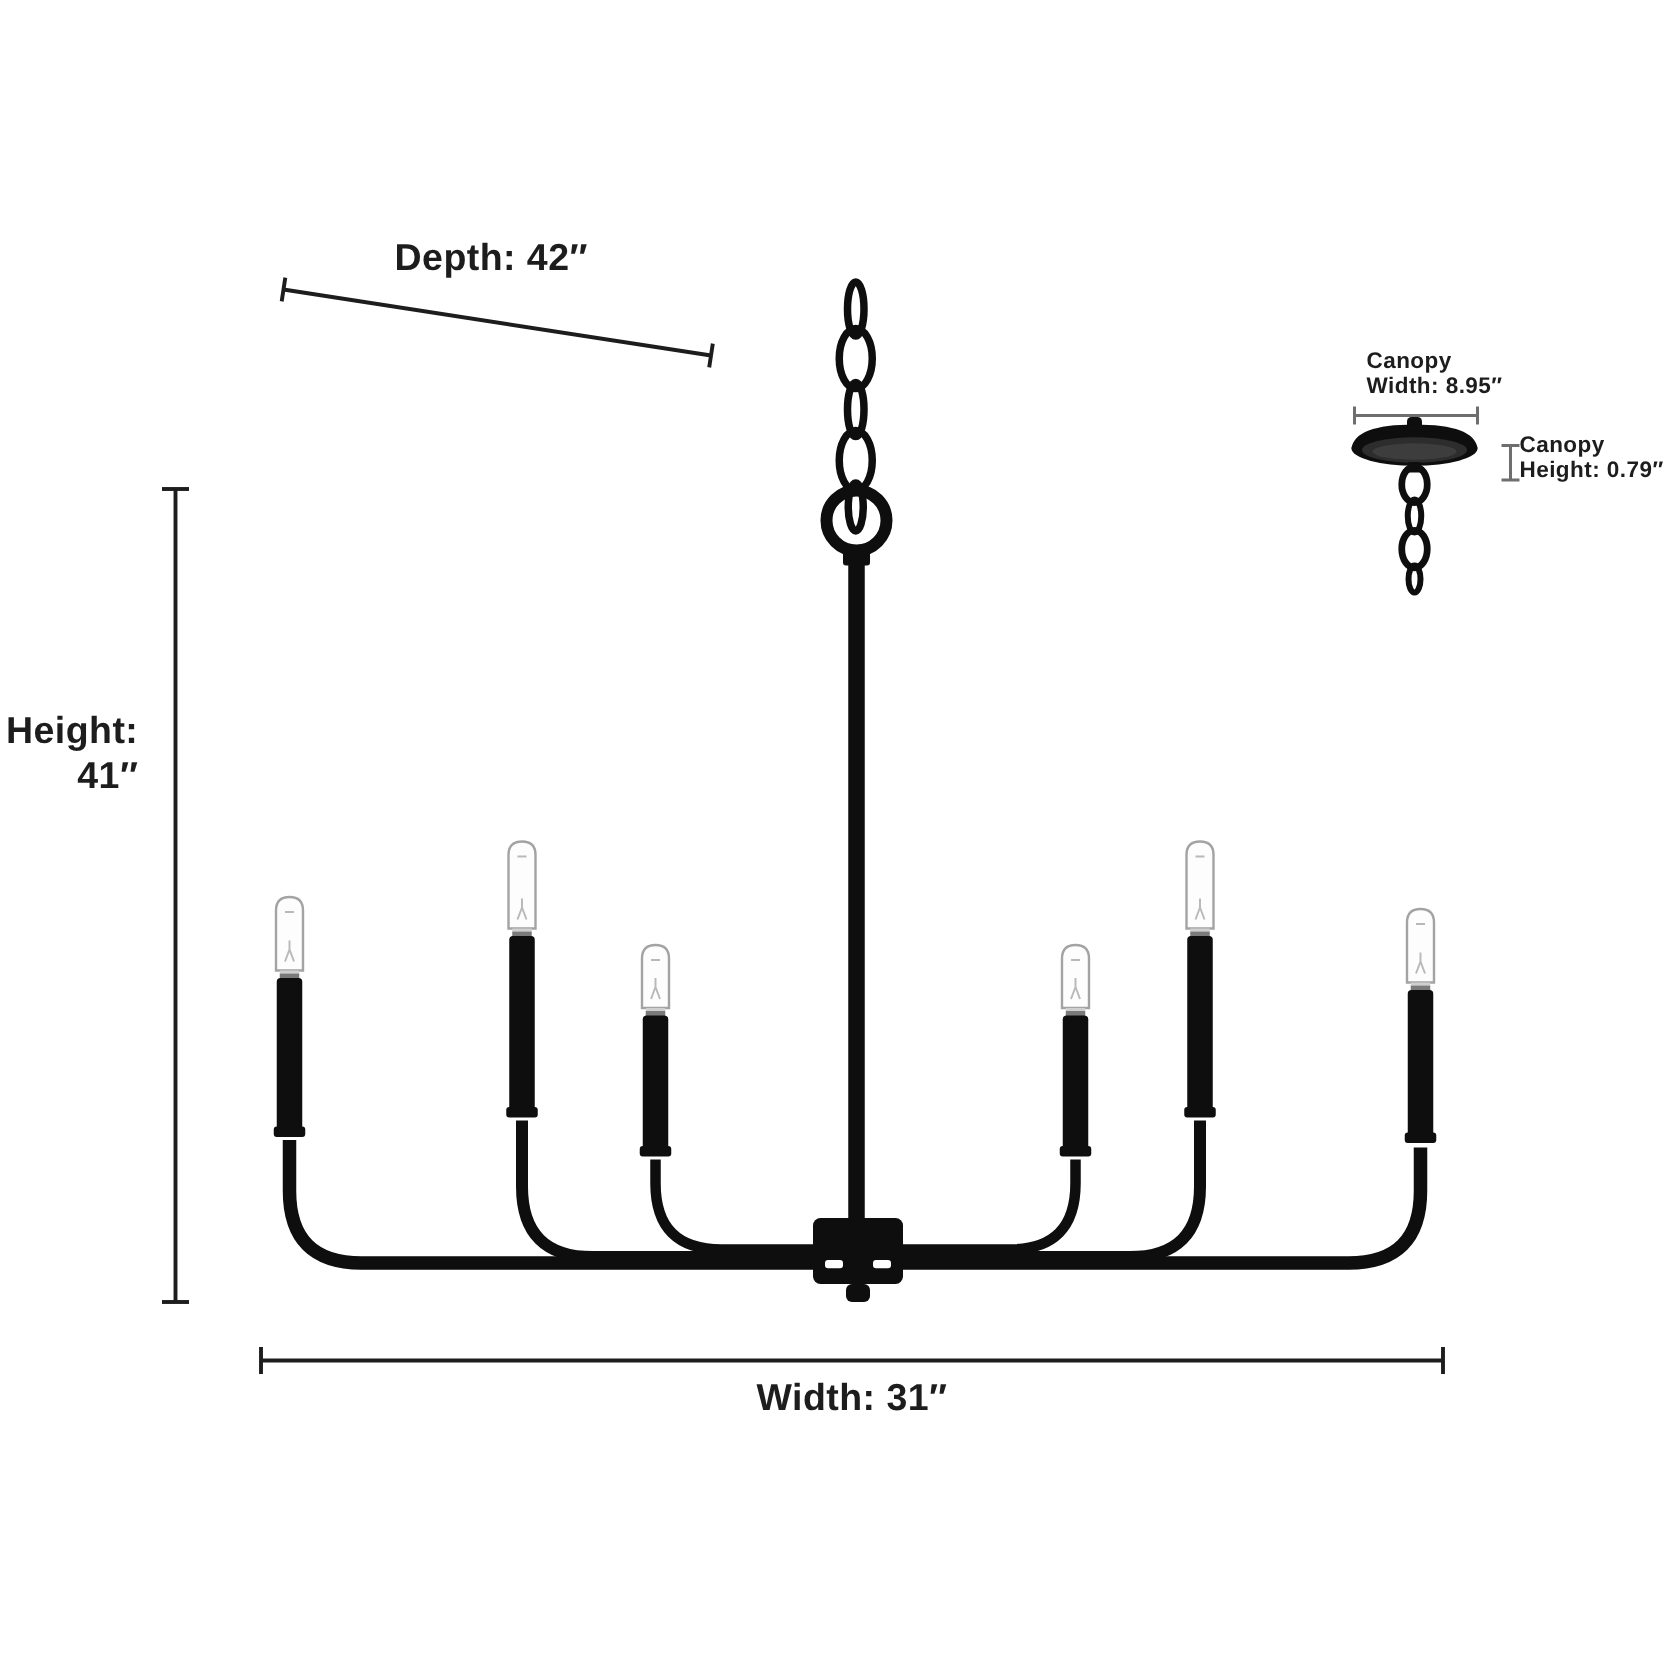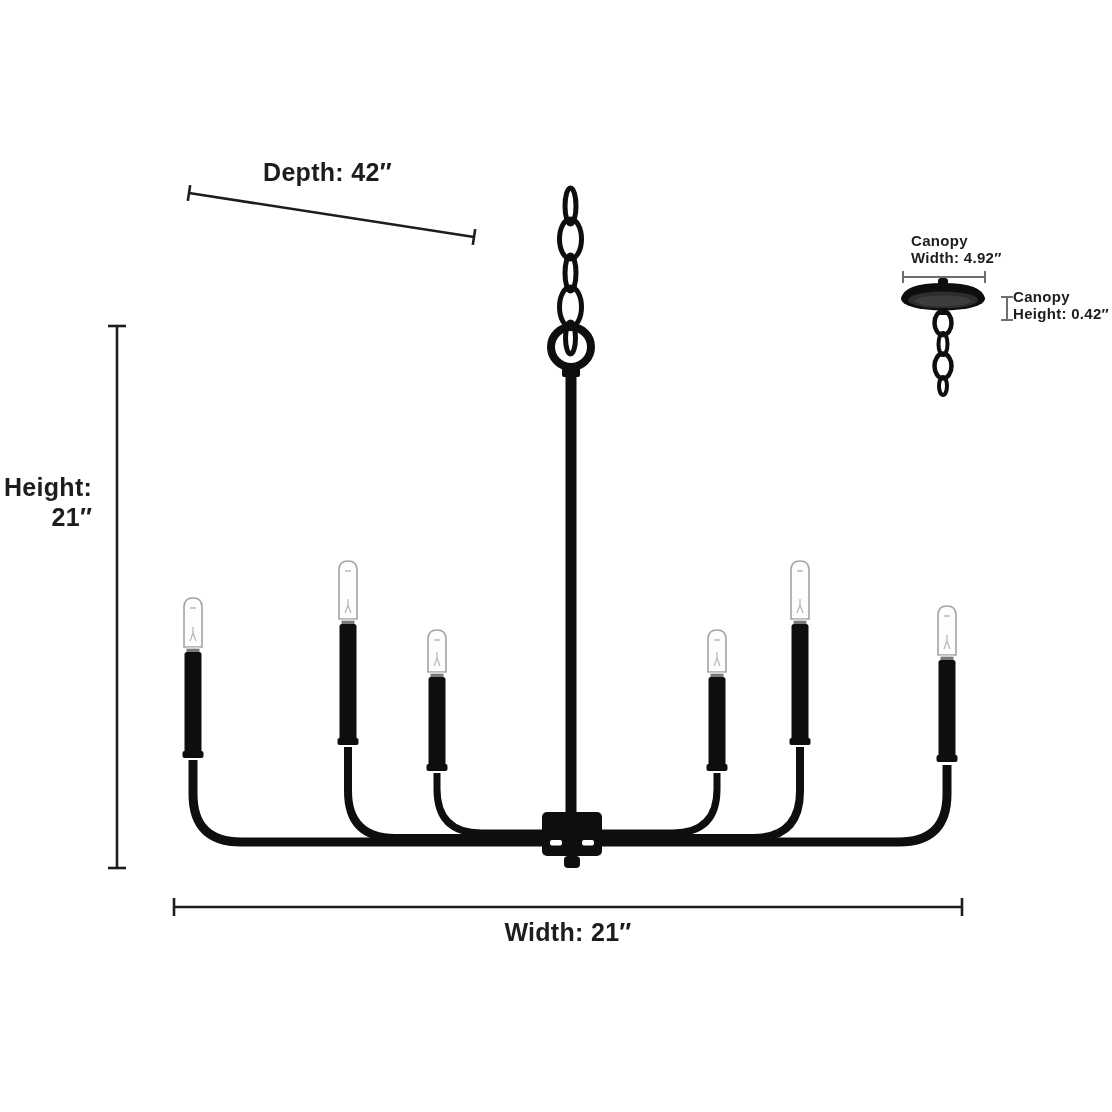--- a/index.html
+++ b/index.html
@@ -165,28 +165,28 @@
         <line x1="1001" y1="297" x2="1013" y2="297"></line>
         <line x1="1001" y1="320" x2="1013" y2="320"></line>
       </g>
     </g>
   </svg>
 
   <div class="label label-lg center" style="left:240px;top:158px;width:175px;">Depth: 42″</div>
 
   <div class="label label-lg" style="left:4px;top:473px;">
     <div>Height:</div>
-    <div>21″</div>
+    <div>41″</div>
   </div>
 
-  <div class="label label-lg center" style="left:468px;top:918px;width:200px;">Width: 21″</div>
+  <div class="label label-lg center" style="left:468px;top:918px;width:200px;">Width: 31″</div>
 
   <div class="label label-sm" style="left:911px;top:232px;">
     <div>Canopy</div>
-    <div>Width: 4.92″</div>
+    <div>Width: 8.95″</div>
   </div>
 
   <div class="label label-sm" style="left:1013px;top:288px;">
     <div>Canopy</div>
-    <div>Height: 0.42″</div>
+    <div>Height: 0.79″</div>
   </div>
 
 </div>
 
 </body></html>

